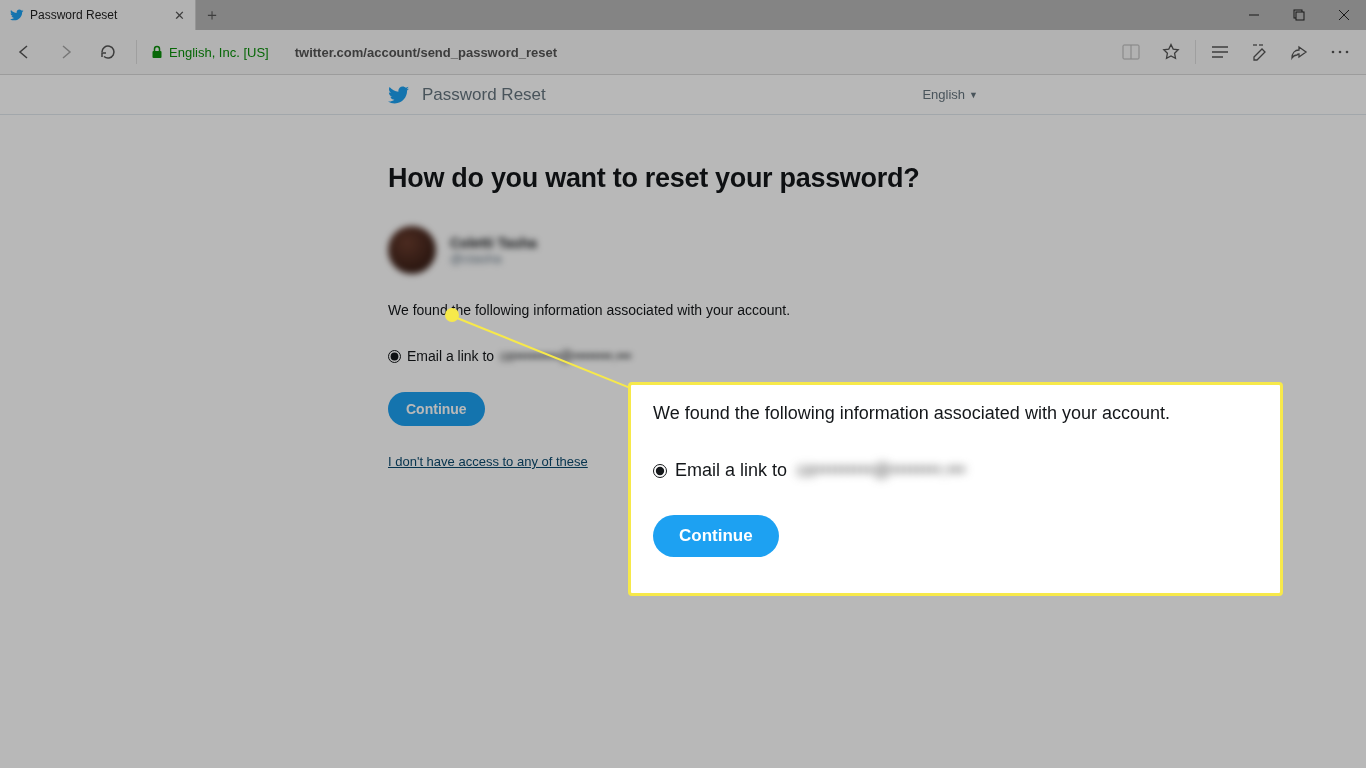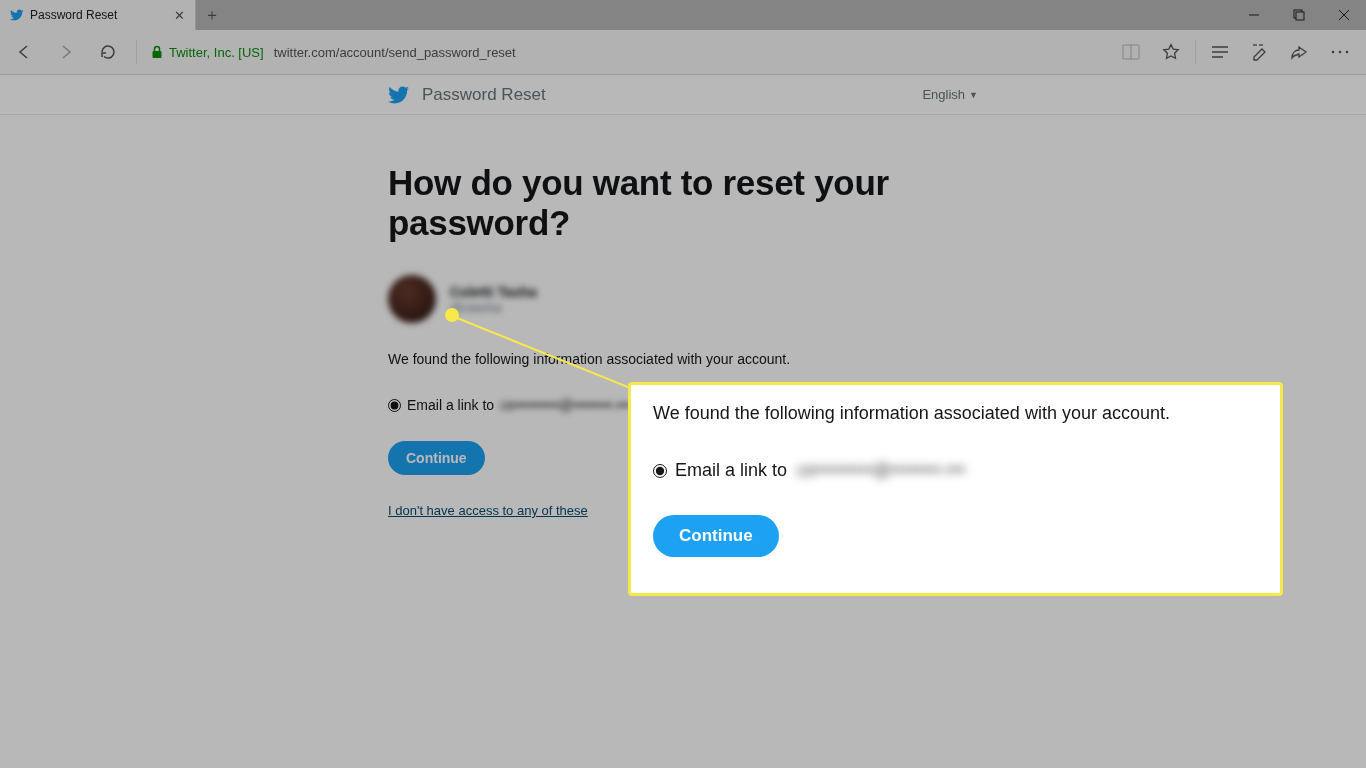--- a/index.html
+++ b/index.html
@@ -11,31 +11,31 @@
   .tab .close { margin-left:auto; font-size:13px; color:#555; }
   .newtab { width:32px; display:flex; align-items:center; justify-content:center; color:#555; font-size:16px; }
   .win-controls { margin-left:auto; display:flex; }
   .win-btn { width:45px; display:flex; align-items:center; justify-content:center; color:#222; }
   .addr-bar { height:45px; background:#f7f7f7; display:flex; align-items:center; padding:0 6px; gap:6px; border-bottom:1px solid #d8d8d8; }
   .nav-btn { width:36px; height:36px; display:flex; align-items:center; justify-content:center; color:#555; }
   .nav-btn svg { stroke:#555; }
   .vsep { width:1px; height:24px; background:#ddd; margin:0 4px; }
   .lock-area { display:flex; align-items:center; gap:6px; padding-left:4px; }
   .lock-text { font-size:13px; color:#0a8f0a; }
-  .url-text { font-size:13px; color:#555; margin-left:4px; }
+  .url-text { font-size:13px; color:#555; margin-left:20px;font-weight:bold; }
   .right-tools { margin-left:auto; display:flex; align-items:center; }
   .tool-btn { width:40px; height:36px; display:flex; align-items:center; justify-content:center; color:#555; }
   .page { background:#fff; height:693px; position:relative; }
   .header { height:40px; border-bottom:1px solid #e1e8ed; display:flex; align-items:center; padding:0 14px; }
   .header-center { width:590px; margin:0 auto; display:flex; align-items:center; }
   .tw-logo { width:22px; height:22px; margin-right:12px; }
   .header-title { font-size:17px; color:#66757f; font-weight:400; }
   .lang { margin-left:auto; font-size:13px; color:#66757f; display:flex; align-items:center; gap:4px; }
   .content { width:590px; margin:0 auto; padding-top:48px; }
-  .heading { font-size:35px; font-weight:700; color:#14171a; margin-bottom:32px; letter-spacing:-0.3px; }
+  .heading { font-size:27px; font-weight:700; color:#14171a; margin-bottom:32px; letter-spacing:-0.3px; }
   .user-row { display:flex; align-items:center; gap:14px; margin-bottom:28px; filter:blur(3px); }
   .avatar { width:48px; height:48px; border-radius:50%; background:radial-gradient(circle at 40% 35%, #6b3d2e 0%, #3a1f17 70%); }
   .user-name { font-size:14px; font-weight:700; color:#14171a; }
   .user-handle { font-size:13px; color:#657786; }
   .found-text { font-size:14px; color:#14171a; margin-bottom:30px; }
   .radio-row { display:flex; align-items:center; gap:6px; font-size:14px; color:#14171a; margin-bottom:28px; }
   .radio-row input[type=radio]{ width:13px; height:13px; accent-color:#14171a;}
   .masked { filter:blur(3px); color:#14171a; }
   .continue-btn { background:#1da1f2; color:#fff; border:none; border-radius:100px; padding:9px 18px; font-size:14px; font-weight:700; cursor:pointer; margin-bottom:26px; }
   .alt-link { font-size:13px; color:#0c4a6e; }
@@ -102,21 +102,21 @@
         <path d="M3 9a6 6 0 1 1 2 4.5"></path>
         <path d="M3 14v-4h4"></path>
       </svg>
     </div>
   <div class="vsep"></div>
   <div class="lock-area">
     <svg class="lock-icon" viewBox="0 0 12 14">
         <rect x="1.5" y="6" width="9" height="7" rx="1" fill="#0a8f0a"></rect>
         <path d="M3.5 6V4a2.5 2.5 0 0 1 5 0v2" fill="none" stroke="#0a8f0a" stroke-width="1.5"></path>
       </svg>
-    <span class="lock-text">Twitter, Inc. [US]</span>
+    <span class="lock-text">English, Inc. [US]</span>
   </div>
   <span class="url-text">twitter.com/account/send_password_reset</span>
   <div class="right-tools">
     <div class="tool-btn" style="opacity:.4">
         <svg width="18" height="16" fill="none" stroke="#555">
           <rect x="1" y="1" width="16" height="14" rx="1"></rect>
           <line x1="9" y1="1" x2="9" y2="15"></line>
         </svg>
       </div>
     <div class="tool-btn">

